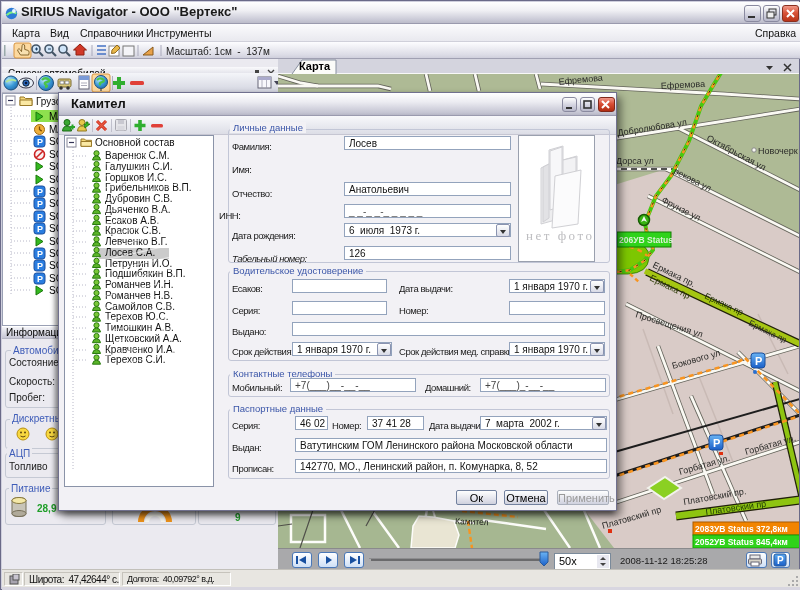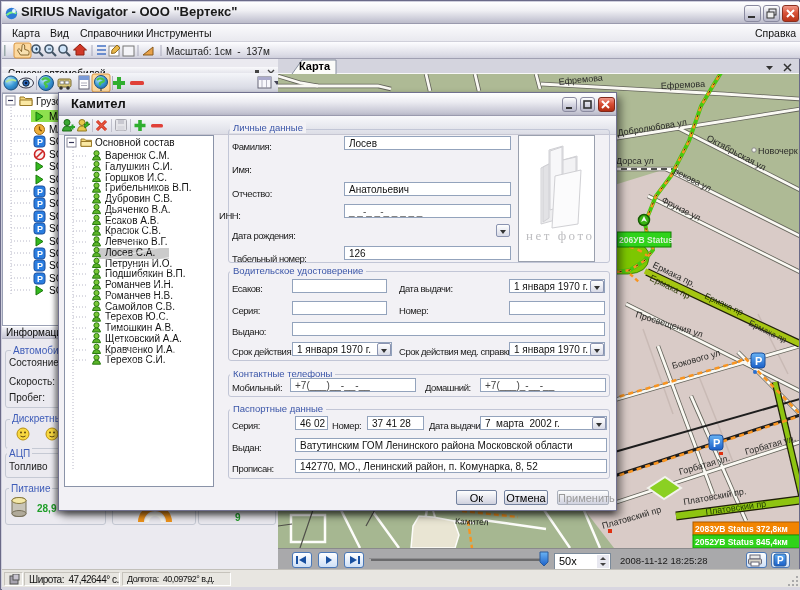--- a/index.html
+++ b/index.html
@@ -632,22 +632,23 @@
     <div class="dgrp" style="left:169px;top:36px;width:382px;height:134px;"></div>
     <span class="dglbl" style="left:171px;top:29px;">Личные данные</span>
     <span class="dlg-lbl" style="left:173px;top:48px;">Фамилия:</span>
     <div class="fld" style="left:285px;top:43px;width:167px;">Лосев</div>
     <span class="dlg-lbl" style="left:173px;top:71px;">Имя:</span>
     <span class="dlg-lbl" style="left:173px;top:95px;">Отчество:</span>
     <div class="fld" style="left:285px;top:89px;width:167px;">Анатольевич</div>
     <span class="dlg-lbl" style="left:160px;top:117px;">ИНН:</span>
     <div class="fld" style="left:285px;top:111px;width:167px;color:#555;">_ _-_ _-_ _ _ _ _</div>
     <span class="dlg-lbl" style="left:173px;top:137px;">Дата рождения:</span>
+    <div class="fld" style="left:285px;top:130px;width:167px;">6&nbsp; июля&nbsp; 1973 г.</div>
     <div class="combo-btn" style="left:437px;top:131px;"></div>
-    <span class="dlg-lbl" style="left:173px;top:160px;">Табельный номер:</span>
+    <span class="dlg-lbl" style="left:173px;top:160px;font-style:italic;">Табельный номер:</span>
     <div class="fld" style="left:285px;top:153px;width:167px;">126</div>
     <div class="abs" style="left:459px;top:42px;width:77px;height:127px;background:#fff;border:1px solid #9aa0ae;">
       <svg width="75" height="125">
         <g stroke="#d0d0d4" stroke-width="1">
           <path d="M22 32 L30 28 L30 14 L44 10 L44 24 L58 20 L58 78 L22 88 Z" fill="#ededef"></path>
           <path d="M30 28 L30 82 L24 86 L24 31 Z" fill="#e2e2e5"></path>
           <path d="M31 15 L43 11 L43 70 L31 74 Z" fill="#f7f7f9"></path>
           <path d="M44 24 L57 21 L57 77 L44 81 Z" fill="#f2f2f4"></path>
           <path d="M36 40 L62 34 L59 88 L33 92 Z" fill="#fbfbfc"></path>
         </g>

